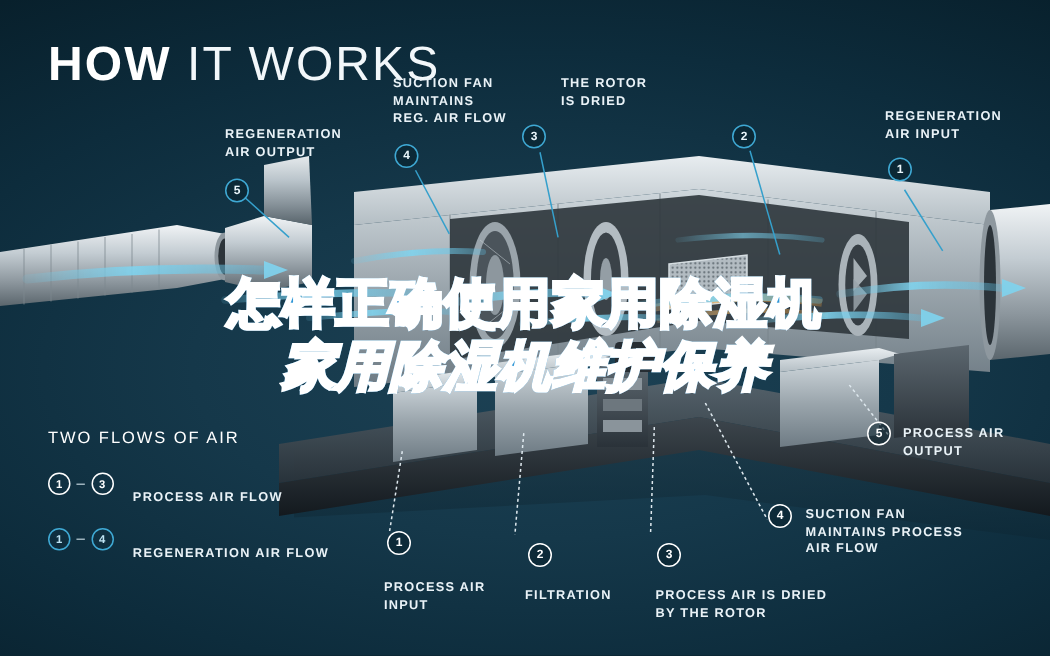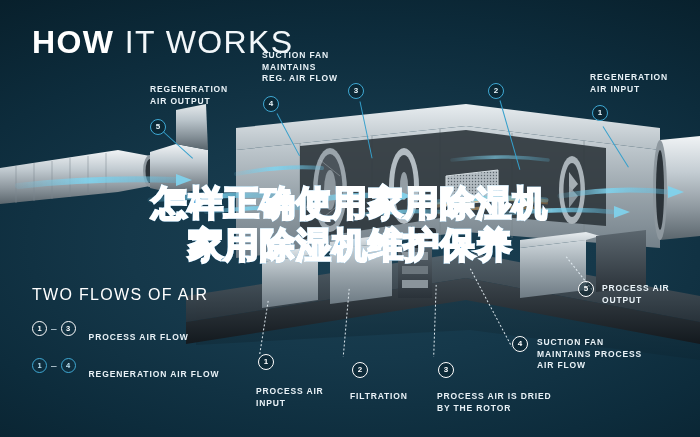--- a/index.html
+++ b/index.html
@@ -50,21 +50,21 @@
     background-image:linear-gradient(90deg,#dfe9ef 0 2px,transparent 2px 4px);
     background-size:4px 1px;height:1.4px;
   }
 
   
   #machine{position:absolute;left:0;top:0;width:700px;height:437px;}
 
   
   .legend{position:absolute;left:32px;top:286px;}
   .legend h3{
-    margin:0 0 10px 0;font-size:16px;font-weight:normal;
+    margin:0 0 10px 0;font-size:11px;font-weight:normal;
     letter-spacing:1.3px;color:#ffffff;text-transform:uppercase;
   }
   .legrow{display:flex;align-items:center;margin-bottom:9px;}
   .legrow .pill{
     width:15px;height:15px;border-radius:50%;box-sizing:border-box;
     display:flex;align-items:center;justify-content:center;
     font-size:7.5px;font-weight:bold;
   }
   .legrow .pill.white{border:1.1px solid #ffffff;color:#ffffff;}
   .legrow .pill.cyan{border:1.1px solid #3fa9d4;color:#bfe4f4;}
@@ -82,21 +82,21 @@
     color:#2f96d6;
     -webkit-text-stroke:2.6px #ffffff;
     paint-order:stroke fill;
     line-height:1;
   }
   .cn span{
     background:linear-gradient(180deg,#4fb0e4 0%,#2f96d6 45%,#1b7bba 100%);
     -webkit-background-clip:text;background-clip:text;color:transparent;
   }
   .cn.l1{top:186px;}
-  .cn.l2{top:228px;}
+  .cn.l2{top:228px;font-style:italic;}
 </style>
 </head>
 <body>
 
 <div id="stage">
 
   <svg id="machine" viewBox="0 0 700 437" preserveAspectRatio="none">
     <defs>
       <linearGradient id="metalTop" x1="0" y1="0" x2="0" y2="1">
         <stop offset="0" stop-color="#e8edf0"></stop>
@@ -264,20 +264,22 @@
   <div class="title">
     <span class="b">HOW</span>
     <span class="l">IT WORKS</span>
   </div>
 
   <div class="lbl" style="left:150px;top:84px;">REGENERATION
 AIR OUTPUT</div>
   <div class="lbl" style="left:262px;top:50px;">SUCTION FAN
 MAINTAINS
 REG. AIR FLOW</div>
+  <div class="lbl" style="left:374px;top:50px;">THE ROTOR
+IS DRIED</div>
   <div class="lbl" style="left:590px;top:72px;">REGENERATION
 AIR INPUT</div>
 
   <div class="lbl" style="left:602px;top:283px;">PROCESS AIR
 OUTPUT</div>
   <div class="lbl" style="left:537px;top:337px;">SUCTION FAN
 MAINTAINS PROCESS
 AIR FLOW</div>
   <div class="lbl" style="left:437px;top:391px;">PROCESS AIR IS DRIED
 BY THE ROTOR</div>

